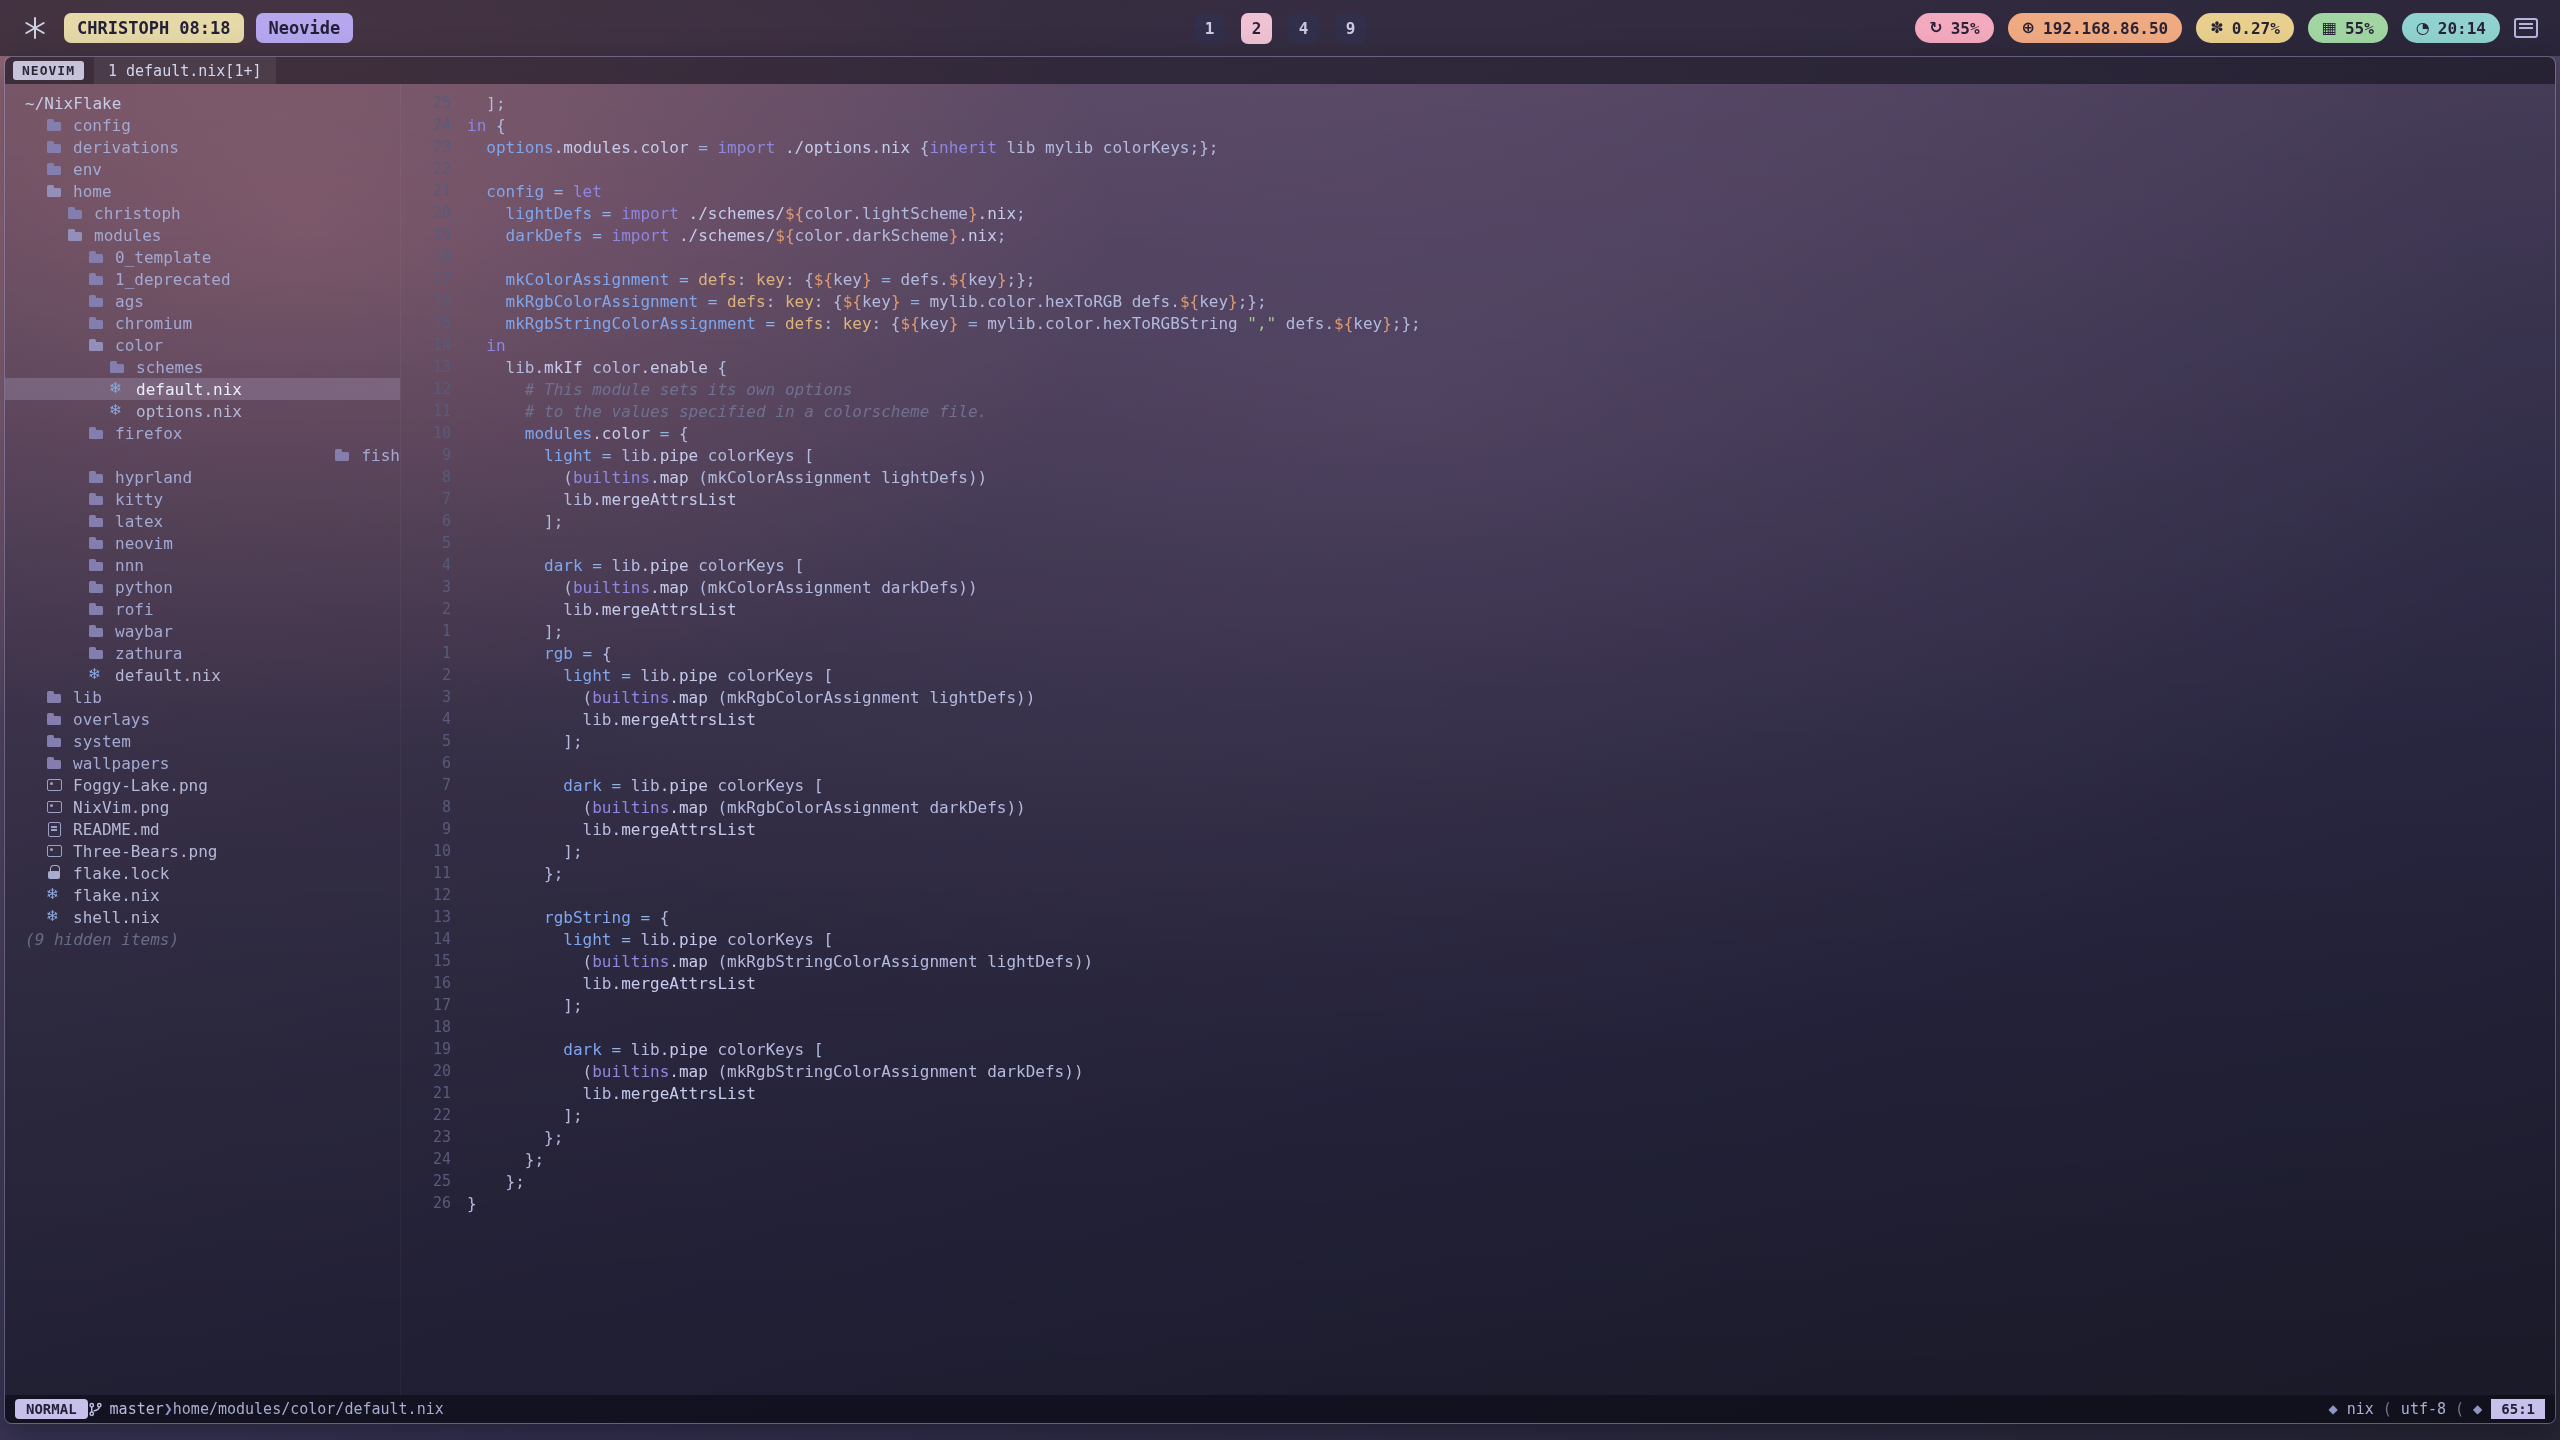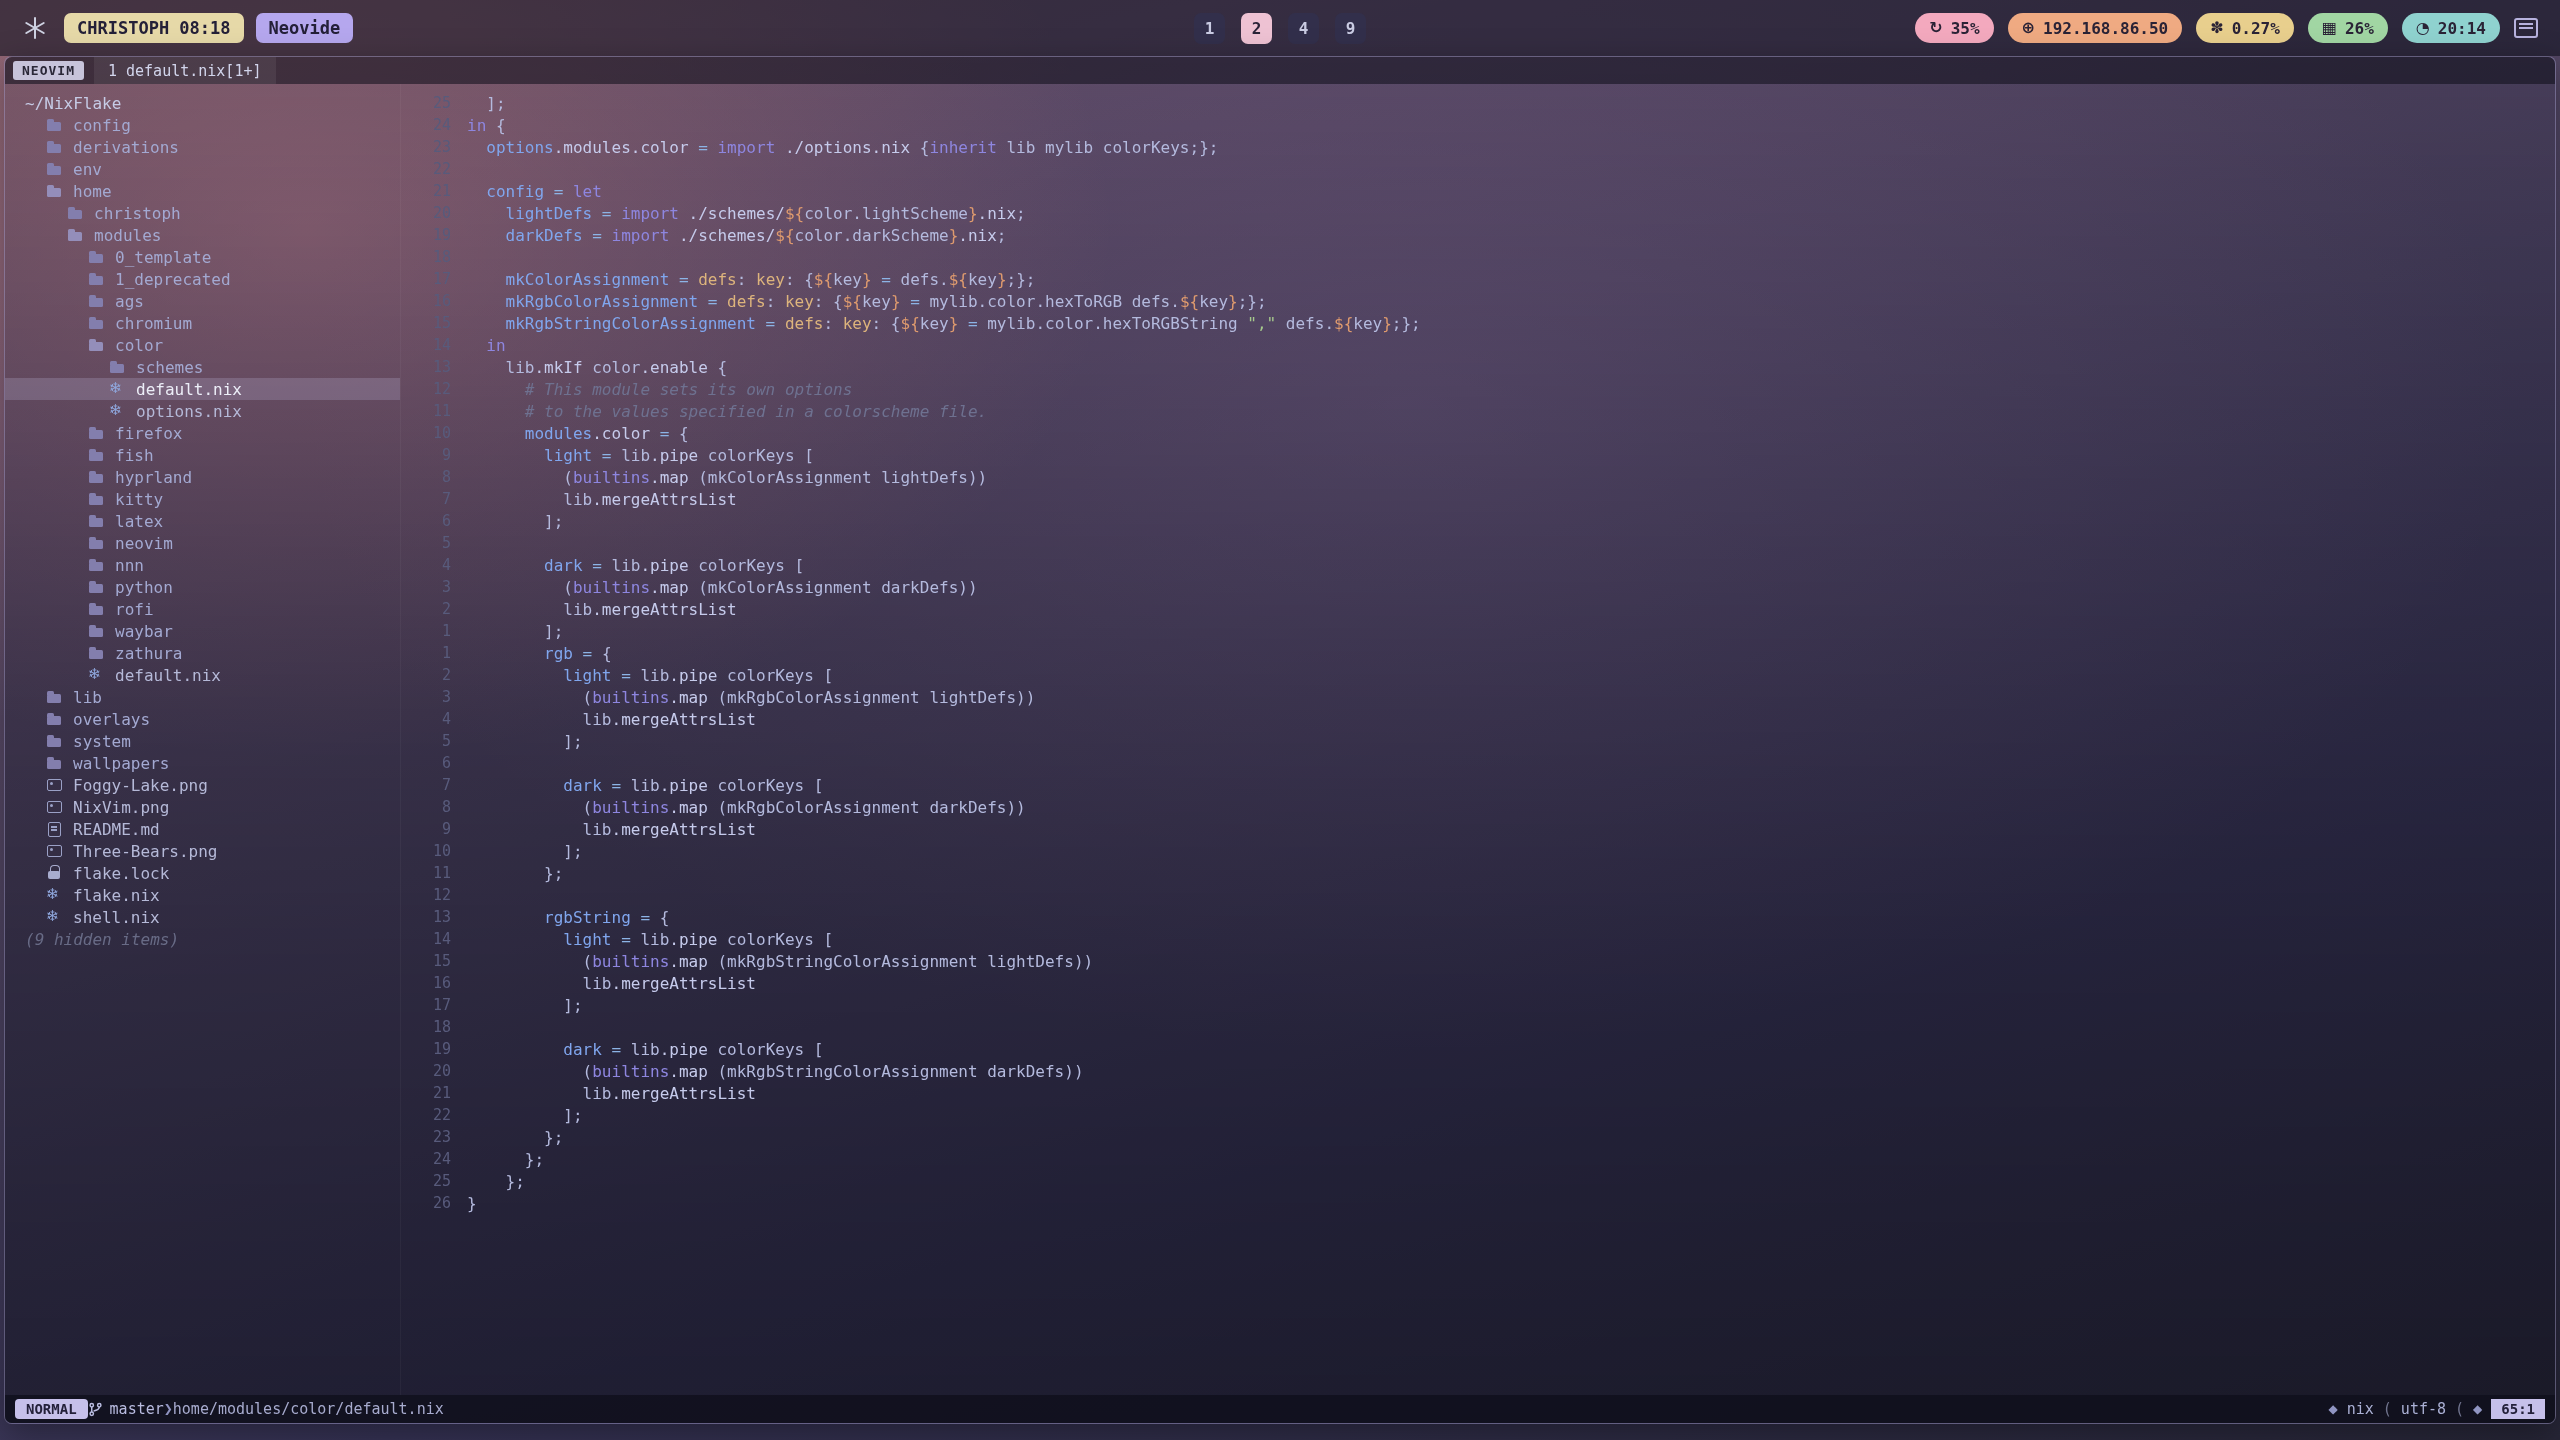--- a/index.html
+++ b/index.html
@@ -124,21 +124,21 @@
       <div class="pill" style="background: rgb(239, 170, 130);">
         <span class="picon i-globe"></span>
         <span>192.168.86.50</span>
       </div>
       <div class="pill" style="background: rgb(232, 207, 141);">
         <span class="picon i-flower"></span>
         <span>0.27%</span>
       </div>
       <div class="pill" style="background: rgb(161, 214, 163);">
         <span class="picon i-grid"></span>
-        <span>26%</span>
+        <span>55%</span>
       </div>
       <div class="pill" style="background: rgb(143, 210, 207);">
         <span class="picon i-clock"></span>
         <span>20:14</span>
       </div>
     </div>
   <span class="tray"></span>
 </div>
 
 <div class="window">
@@ -208,21 +208,21 @@
           <span class="lbl">default.nix</span>
         </div>
         <div class="trow t-nix" style="padding-left: 104px;">
           <span class="ti ti-nix"></span>
           <span class="lbl">options.nix</span>
         </div>
         <div class="trow t-folder" style="padding-left: 83px;">
           <span class="ti ti-folder"></span>
           <span class="lbl">firefox</span>
         </div>
-        <div class="trow t-folder" style="padding-left: 83px;">
+        <div class="trow t-folder" style="padding-left: 83px; justify-content: flex-end;">
           <span class="ti ti-folder"></span>
           <span class="lbl">fish</span>
         </div>
         <div class="trow t-folder" style="padding-left: 83px;">
           <span class="ti ti-folder"></span>
           <span class="lbl">hyprland</span>
         </div>
         <div class="trow t-folder" style="padding-left: 83px;">
           <span class="ti ti-folder"></span>
           <span class="lbl">kitty</span>

